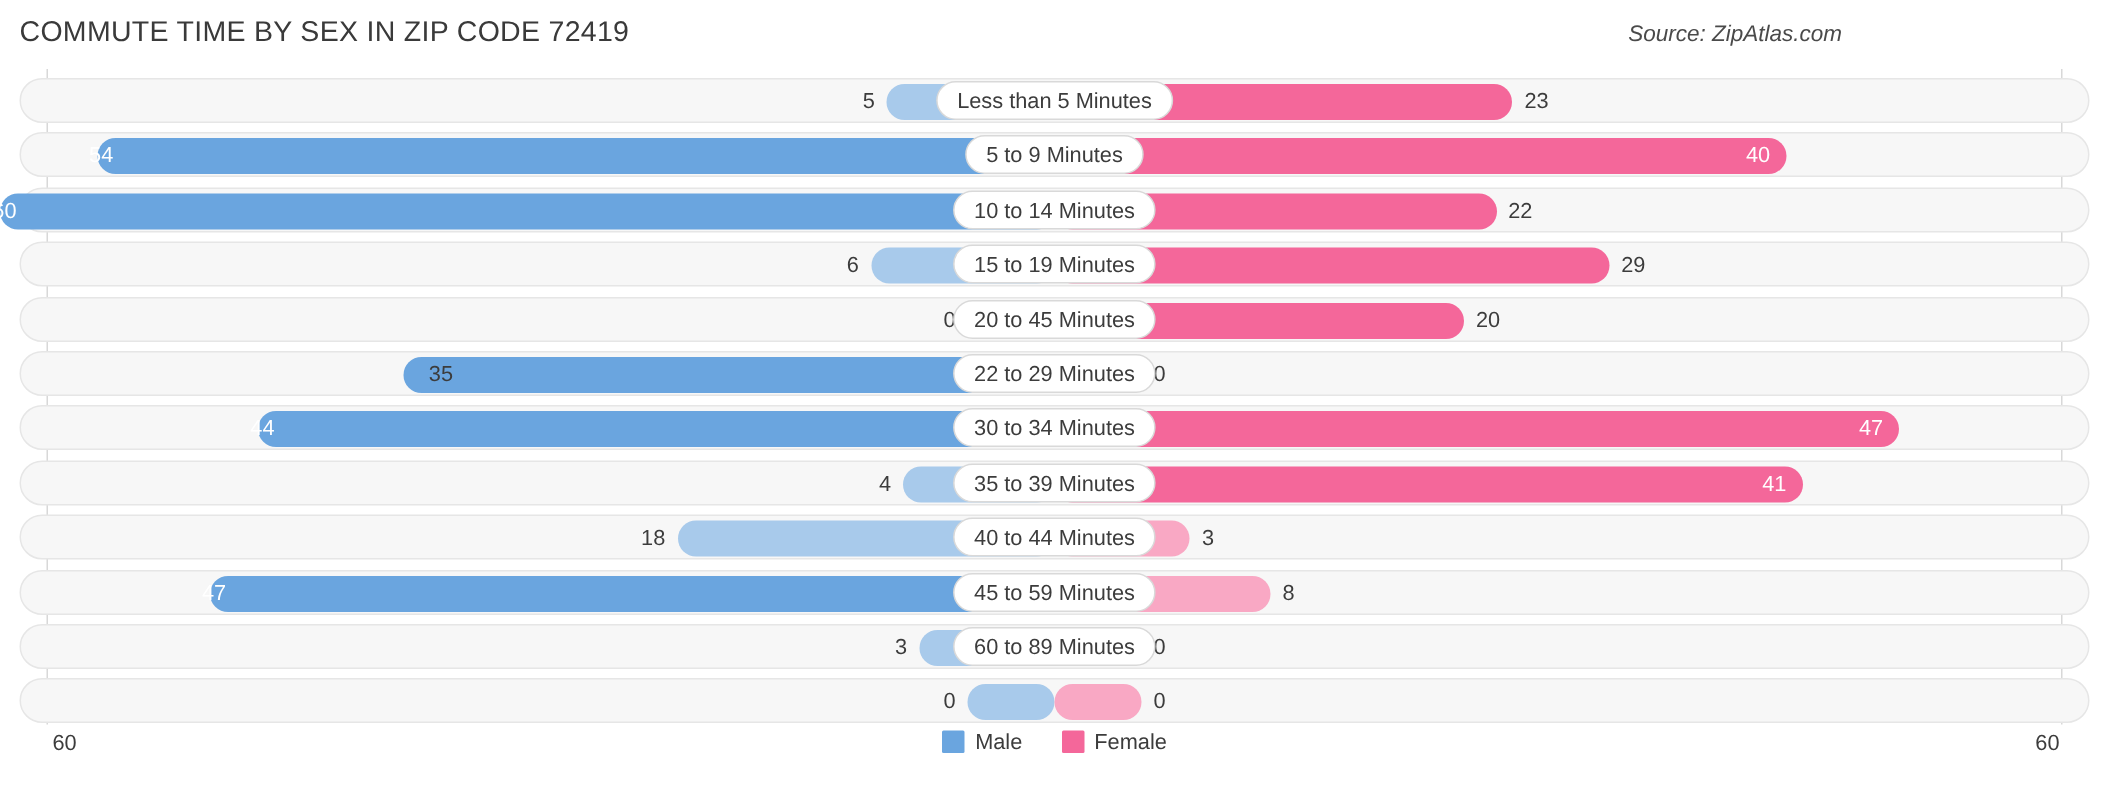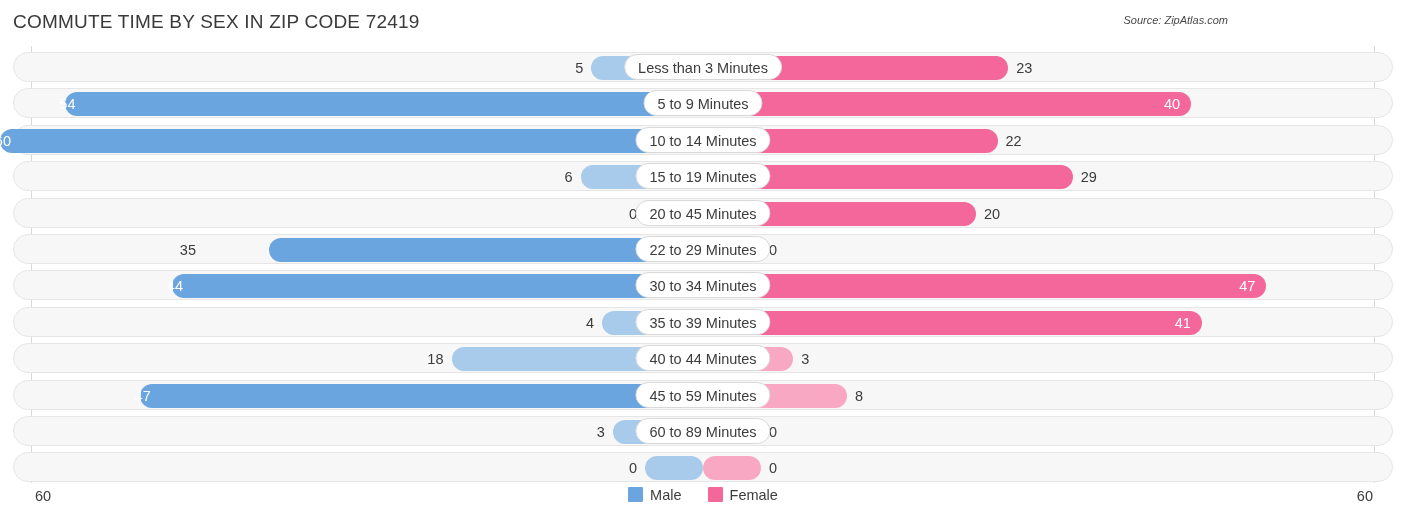--- a/index.html
+++ b/index.html
@@ -37,21 +37,21 @@
     top: 11px;
     font-size: 19px;
     letter-spacing: 0.2px;
     color: #3a3a3a;
     white-space: nowrap;
   }
   .source-note {
     position: absolute;
     right: 14px;
     top: 14px;
-    font-size: 11px;
+    font-size: 15px;
     font-style: italic;
     color: #4a4a4a;
     white-space: nowrap;
   }
 
   
   .plot {
     position: absolute;
     left: 0;
     top: 46px;
@@ -174,21 +174,21 @@
   </div>
 
   <div class="plot" id="plot">
     <div class="guide left"></div>
     <div class="guide right"></div>
   <div class="row" style="top: 6px;">
         <div class="bar male" style="width: 111.75px; background: rgb(168, 202, 235);"></div>
         <div class="val outside" style="right: 808.75px;">5</div>
         <div class="bar female" style="width: 305.25px; background: rgb(244, 103, 154);"></div>
         <div class="val outside" style="left: 1002.25px;">23</div>
-        <div class="cat-pill">Less than 3 Minutes</div>
+        <div class="cat-pill">Less than 5 Minutes</div>
       </div>
       <div class="row" style="top: 42.4px;">
         <div class="bar male" style="width: 638.5px; background: rgb(106, 165, 223);"></div>
         <div class="val inside" style="right: 1316.5px;">54</div>
         <div class="bar female" style="width: 488px; background: rgb(244, 103, 154);"></div>
         <div class="val inside" style="left: 1150px;">40</div>
         <div class="cat-pill">5 to 9 Minutes</div>
       </div>
       <div class="row" style="top: 78.8px;">
         <div class="bar male" style="width: 703px; background: rgb(106, 165, 223);"></div>
@@ -206,21 +206,21 @@
       </div>
       <div class="row" style="top: 151.6px;">
         <div class="bar male" style="width: 58px; background: rgb(168, 202, 235);"></div>
         <div class="val outside" style="right: 755px;">0</div>
         <div class="bar female" style="width: 273px; background: rgb(244, 103, 154);"></div>
         <div class="val outside" style="left: 970px;">20</div>
         <div class="cat-pill">20 to 45 Minutes</div>
       </div>
       <div class="row" style="top: 188px;">
         <div class="bar male" style="width: 434.25px; background: rgb(106, 165, 223);"></div>
-        <div class="val outside" style="right: 1196px;">35</div>
+        <div class="val outside" style="right: 1090px;">35</div>
         <div class="bar female" style="width: 58px; background: rgb(249, 168, 196);"></div>
         <div class="val outside" style="left: 755px;">0</div>
         <div class="cat-pill">22 to 29 Minutes</div>
       </div>
       <div class="row" style="top: 224.4px;">
         <div class="bar male" style="width: 531px; background: rgb(106, 165, 223);"></div>
         <div class="val inside" style="right: 1209px;">44</div>
         <div class="bar female" style="width: 563.25px; background: rgb(244, 103, 154);"></div>
         <div class="val inside" style="left: 1225.25px;">47</div>
         <div class="cat-pill">30 to 34 Minutes</div>

